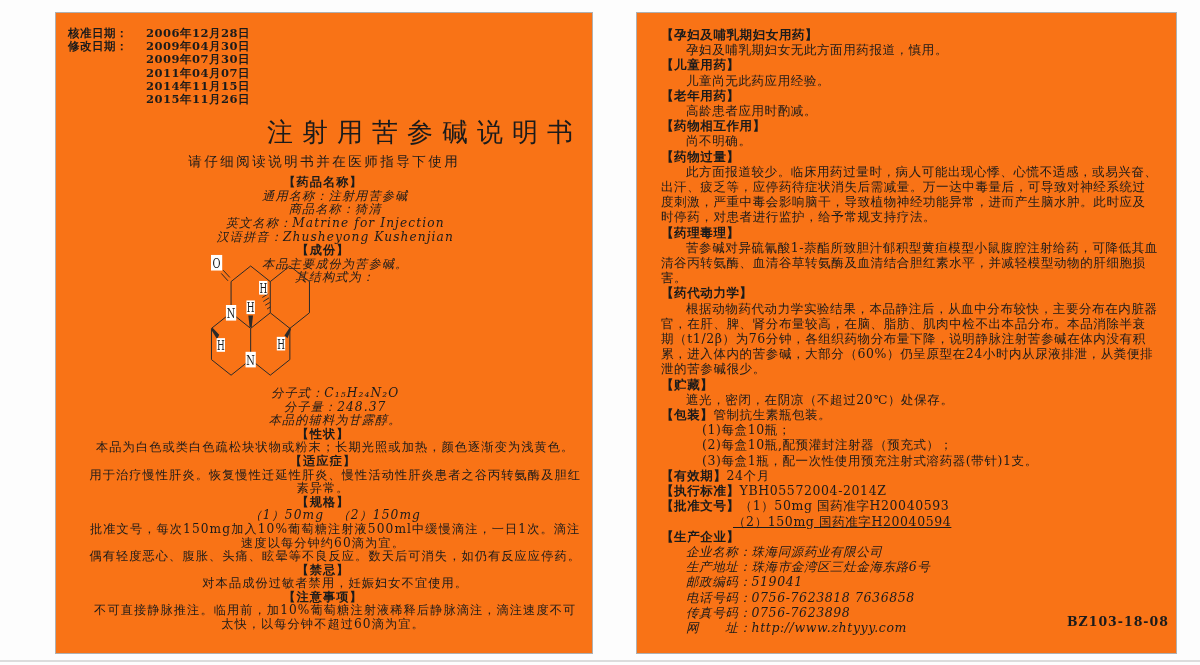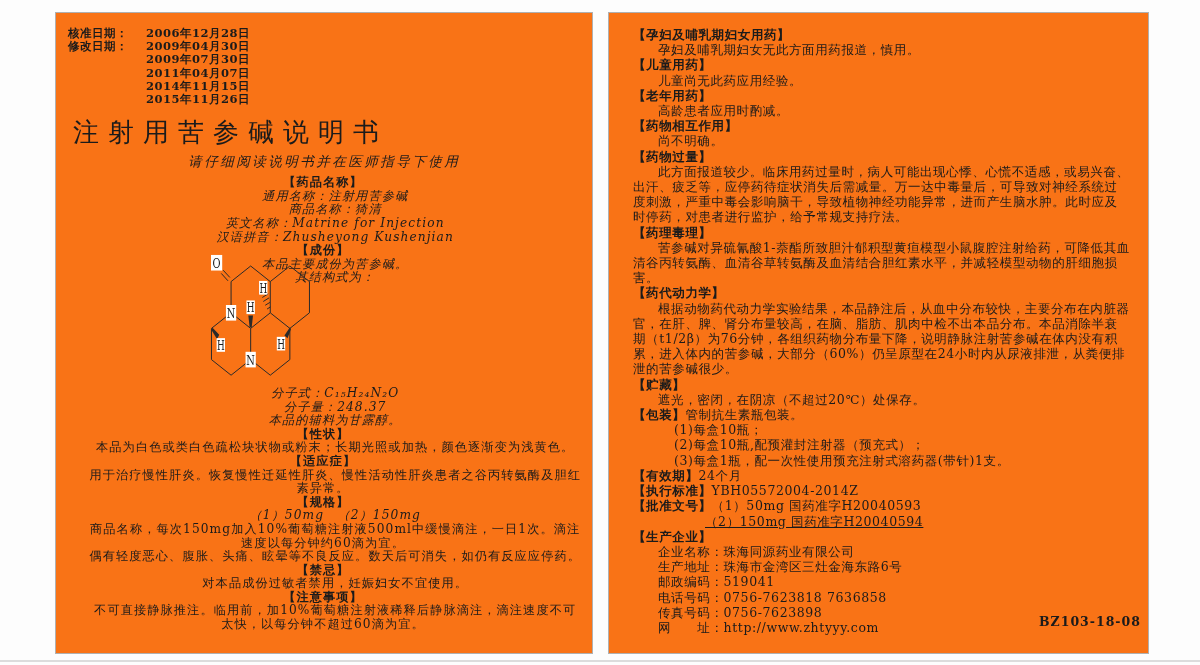--- a/index.html
+++ b/index.html
@@ -7,36 +7,36 @@
     width:1200px;height:665px;position:relative;
     background:#fdfdfd;color:#1b1b1b;
     font-family:"DejaVu Serif","Liberation Serif",serif;
     overflow:hidden;
   }
   .panel{
     position:absolute;top:12px;height:642px;background:#f97316;
     border:1px solid #b0b0b0;box-sizing:border-box;overflow:hidden;
   }
   #left-panel{left:55px;width:538px;}
-  #right-panel{left:608px;width:541px;}
+  #right-panel{left:636px;width:541px;}
 
   
   #left-content{padding:14px 10px 0 8px;}
   .dates{margin-left:4px;font-weight:bold;font-size:11.5px;line-height:13.2px;letter-spacing:0.5px;}
   .date-row{display:flex;}
   .date-label{width:78px;flex:0 0 auto;}
   .doc-title{
-    text-align:left;margin-top:9px;
+    text-align:right;margin-top:9px;
     font-family:"DejaVu Sans","Liberation Sans",sans-serif;
     font-size:26px;letter-spacing:9px;text-indent:9px;white-space:nowrap;
   }
   .doc-subtitle{
     text-align:center;margin-top:3px;margin-bottom:5px;
     font-family:"DejaVu Sans","Liberation Sans",sans-serif;
-    font-size:13.5px;letter-spacing:2.5px;text-indent:2.5px;font-style:italic;
+    font-size:13.5px;letter-spacing:2.5px;text-indent:2.5px;
   }
   .lp-sections{font-size:12.2px;line-height:13.6px;letter-spacing:1.1px;text-align:center;}
   .line{min-height:1em;}
   .head{font-weight:bold;}
   .ind{text-indent:2em;font-style:italic;}
   .para{text-indent:2em;}
   .spacer{height:102px;}
 
   
   #structure{position:absolute;left:148px;top:240px;}
@@ -47,21 +47,21 @@
     font-family:"DejaVu Serif","Liberation Serif",serif;
     fill:#1b1b1b;text-anchor:middle;
   }
   .atom-main{font-size:10.5px;}
   .atom-h{font-size:9.5px;}
 
   
   #right-content{padding:14px 18px 0 24px;font-size:12.5px;line-height:15.2px;letter-spacing:0.6px;}
   .pack{padding-left:41px;}
   .approval2{padding-left:72px;text-decoration:underline;}
-  .company{padding-left:25px;}
+  .company{padding-left:25px;font-style:italic;}
   #doc-code{
     position:absolute;left:430px;top:601px;
     font-size:12.5px;letter-spacing:1px;font-weight:bold;
   }
   #page-bottom-line{
     position:absolute;left:0;top:660px;width:1200px;height:2px;background:#dcdcdc;
   }
 </style>
 </head>
 <body>
@@ -119,21 +119,21 @@
         </div>
         <div class="section">
           <div class="line headline"><span class="head">【适应症】</span></div>
           <div class="line para">用于治疗慢性肝炎。恢复慢性迁延性肝炎、慢性活动性肝炎患者之谷丙转氨酶及胆红素异常。</div>
         </div>
         <div class="section">
           <div class="line headline"><span class="head">【规格】</span></div>
           <div class="line ind">（1）50mg　（2）150mg</div>
         </div>
         <div class="section">
-          <div class="line para">商品名称，每次150mg加入10%葡萄糖注射液500ml中缓慢滴注，一日1次。滴注速度以每分钟约60滴为宜。</div>
+          <div class="line para">批准文号，每次150mg加入10%葡萄糖注射液500ml中缓慢滴注，一日1次。滴注速度以每分钟约60滴为宜。</div>
         </div>
         <div class="section">
           <div class="line para">偶有轻度恶心、腹胀、头痛、眩晕等不良反应。数天后可消失，如仍有反应应停药。</div>
         </div>
         <div class="section">
           <div class="line headline"><span class="head">【禁忌】</span></div>
           <div class="line para">对本品成份过敏者禁用，妊娠妇女不宜使用。</div>
         </div>
         <div class="section">
           <div class="line headline"><span class="head">【注意事项】</span></div>

